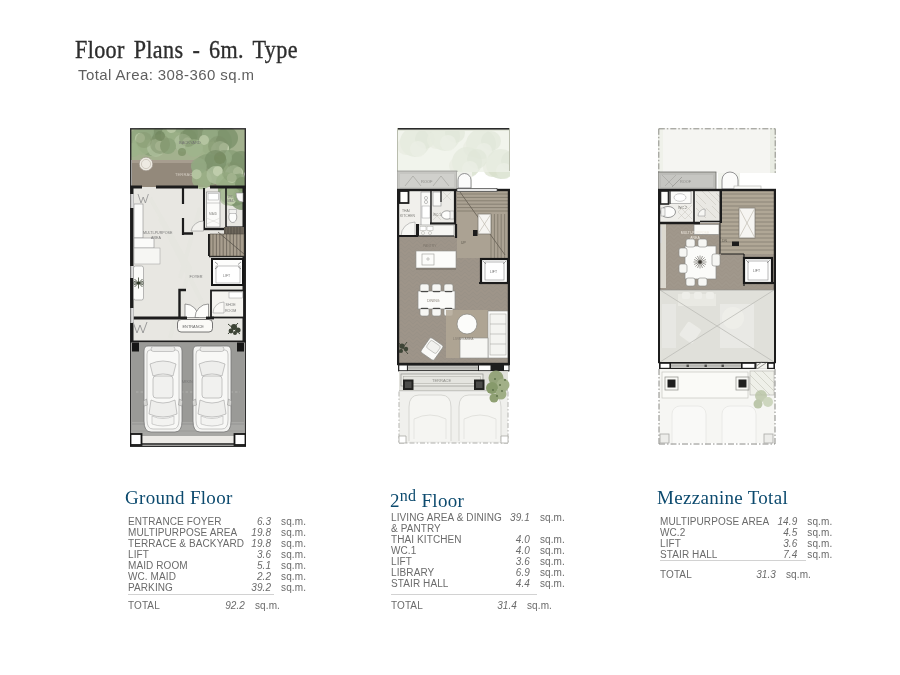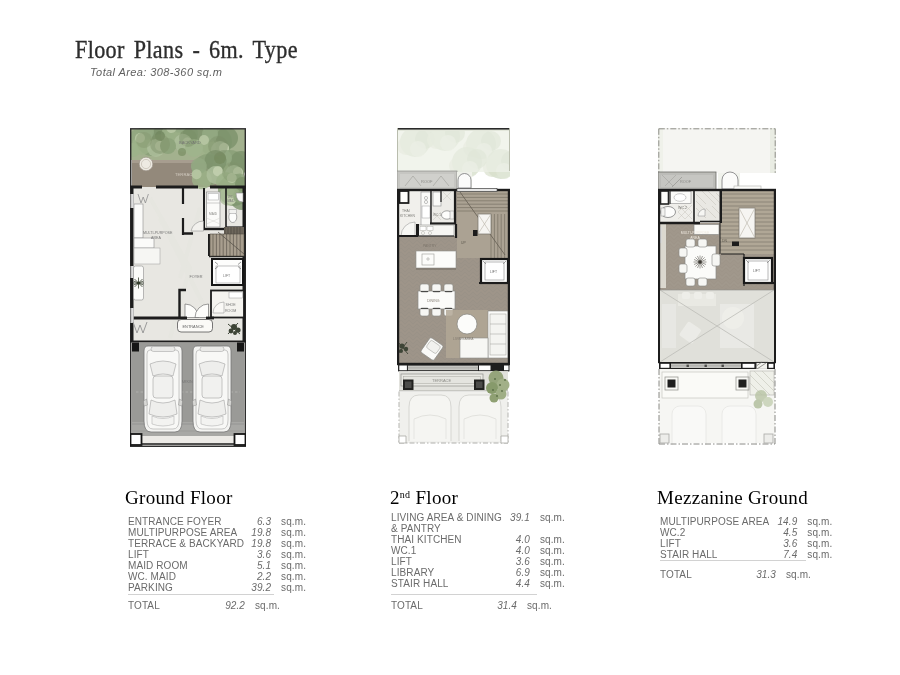--- a/index.html
+++ b/index.html
@@ -3,23 +3,23 @@
 <meta charset="utf-8">
 <style>
   html,body{margin:0;padding:0;background:#ffffff;}
   body{width:900px;height:675px;position:relative;overflow:hidden;
        font-family:"Liberation Sans",sans-serif;}
   .abs{position:absolute;}
   h1{position:absolute;left:75px;top:37px;margin:0;line-height:25px;
      font-family:"Liberation Serif",serif;font-weight:normal;
      font-size:25px;color:#2d2d2d;letter-spacing:0.4px;word-spacing:3.5px;-webkit-text-stroke:0.35px #2d2d2d;
      transform:scaleX(0.885);transform-origin:0 0;white-space:nowrap;}
-  .subtitle{position:absolute;left:90px;top:66px;font-size:11px;color:#5f5f5f;letter-spacing:0.4px;font-style:italic;}
+  .subtitle{position:absolute;left:78px;top:66px;font-size:15px;color:#5f5f5f;letter-spacing:0.4px;}
   .floorname{position:absolute;font-family:"Liberation Serif",serif;
-     font-size:19px;color:#000000;letter-spacing:0.3px;}
+     font-size:19px;color:#0c4a6e;letter-spacing:0.3px;}
   table.areas{position:absolute;border-collapse:collapse;font-size:10px;color:#6b6b6b;letter-spacing:0.1px;}
   table.areas td{padding:0;height:10.45px;vertical-align:middle;white-space:nowrap;}
   table.areas td.val{text-align:right;font-style:italic;}
   table.areas td.unit{padding-left:10px;margin-top:14px;}
   .sep{position:absolute;height:1px;background:#d2d2d2;}
 </style>
 </head>
 <body>
 <h1>Floor Plans - 6m. Type</h1>
 <div class="subtitle">Total Area: 308-360 sq.m</div>
@@ -625,21 +625,21 @@
 <table class="areas" style="left:128px;top:600px">
   <tbody>
       <tr>
         <td style="width:90px">TOTAL</td>
         <td class="val" style="width:27px">92.2</td>
         <td class="unit">sq.m.</td>
       </tr>
 </tbody>
   </table>
 
-<div class="floorname" style="left:390px;top:487px">2<span style="font-size:10px;vertical-align:6px">nd</span> Floor</div>
+<div class="floorname" style="left:390px;top:487px">2<span style="font-size:16px;vertical-align:6px">nd</span> Floor</div>
 <table class="areas" style="left:391px;top:512px">
   <tbody>
       <tr>
         <td style="width:98px">LIVING AREA &amp; DINING</td>
         <td class="val" style="width:28px">39.1</td>
         <td class="unit">sq.m.</td>
       </tr>
   <tr>
         <td>&amp; PANTRY</td>
         <td class="val"></td>
@@ -676,21 +676,21 @@
 <table class="areas" style="left:391px;top:600px">
   <tbody>
       <tr>
         <td style="width:98px">TOTAL</td>
         <td class="val" style="width:28px">31.4</td>
         <td class="unit">sq.m.</td>
       </tr>
 </tbody>
   </table>
 
-<div class="floorname" style="left:657px;top:487px">Mezzanine Ground</div>
+<div class="floorname" style="left:657px;top:487px">Mezzanine Total</div>
 <table class="areas" style="left:660px;top:516px">
   <tbody>
       <tr>
         <td style="width:88px">MULTIPURPOSE AREA</td>
         <td class="val" style="width:28px">14.9</td>
         <td class="unit">sq.m.</td>
       </tr>
   <tr>
         <td>WC.2</td>
         <td class="val">4.5</td>

